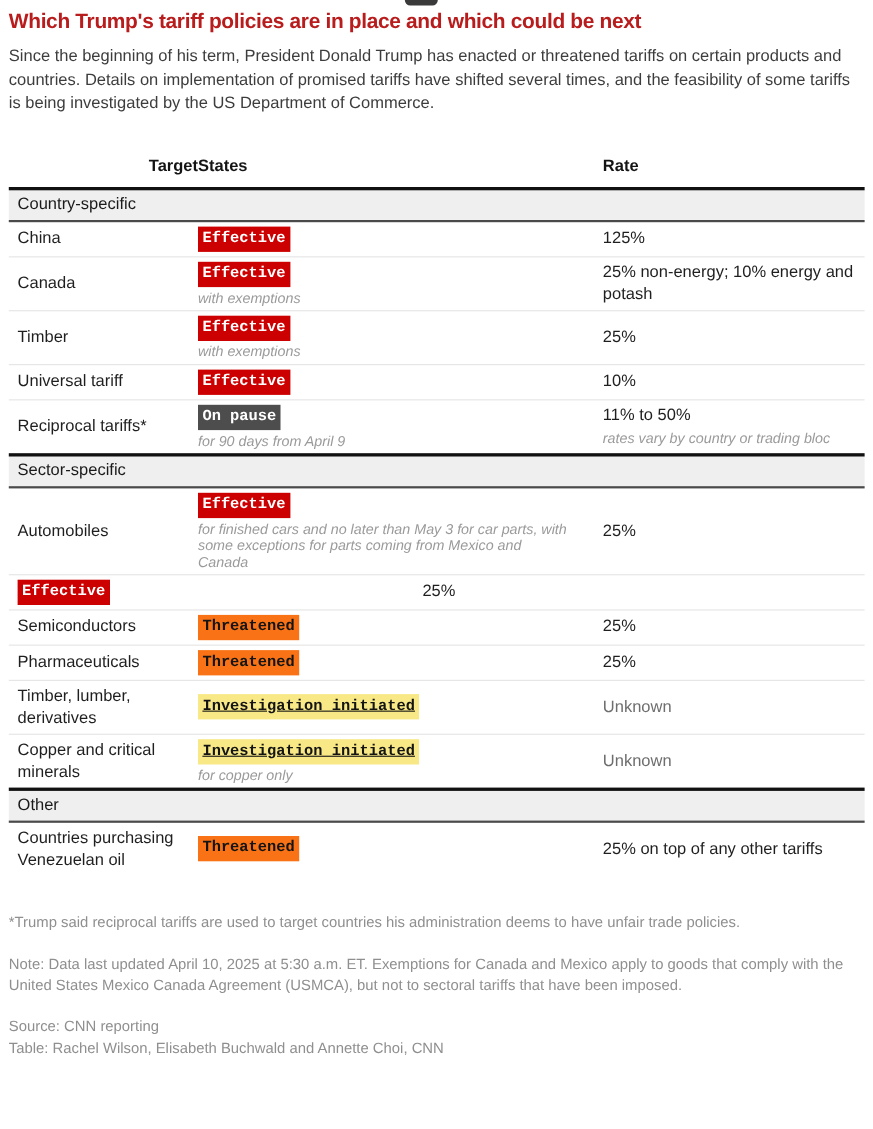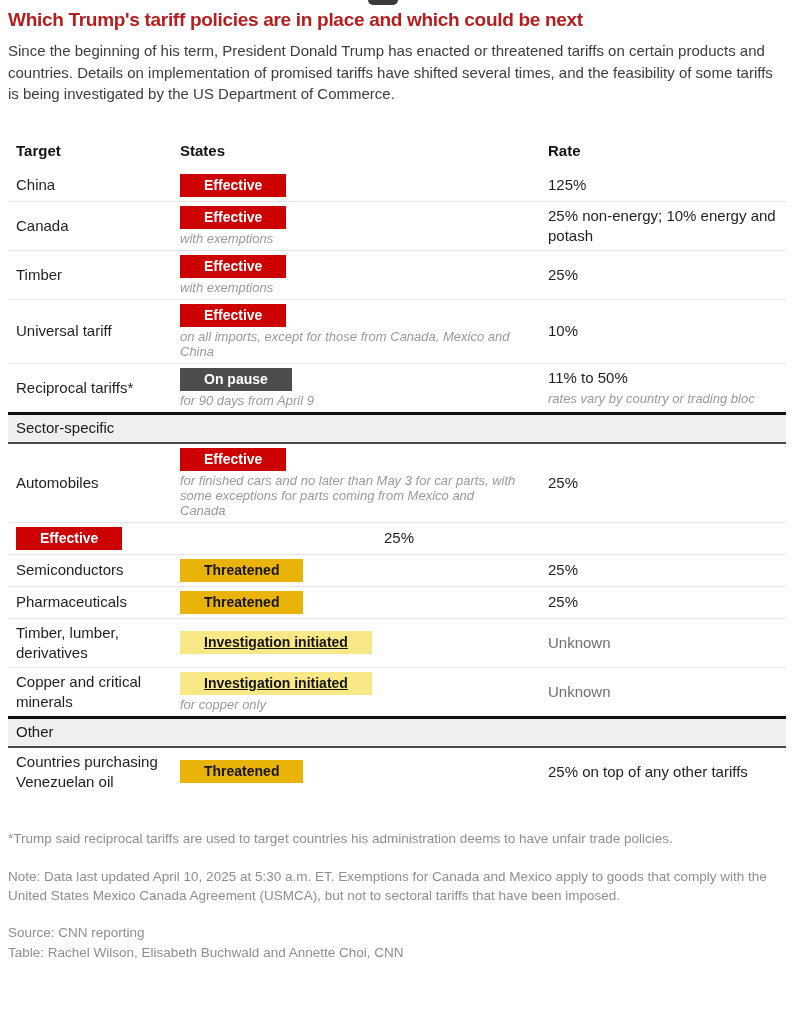--- a/index.html
+++ b/index.html
@@ -26,21 +26,21 @@
   }
   .description {
     font-size:15px; line-height:21.5px; color:#3d3d3d;
     margin-top:8px; max-width:778px;
   }
 
   .thead {
     display:flex; margin-top:36px; padding:0 0 10px 8px;
     font-size:15px; font-weight:bold; color:#141414; line-height:19px;
   }
-  .col-target { width:164px; flex:none; box-sizing:border-box; }
+  .col-target { width:164px; flex:none; box-sizing:border-box;text-align:right; }
   .col-status { width:368px; flex:none; box-sizing:border-box; }
   .col-rate   { flex:1; }
 
   .section-band {
     background:#efefef;
     border-top:3px solid #111111;
     border-bottom:2px solid #4a4a4a;
     padding:3px 0 4px 8px;
     font-size:15px; color:#1a1a1a; line-height:20px;
   }
@@ -61,26 +61,27 @@
     display:flex; flex-direction:column; align-items:flex-start; justify-content:center;
   }
   .cell-rate {
     flex:1; font-size:15px; line-height:20px; color:#1f1f1f; padding-right:8px;
   }
   .rate-muted .rate-value { color:#6e6e6e; }
 
   .badge {
     display:inline-block;
     font-size:14px; font-weight:bold; line-height:15px;
-    padding:4px 24px;
+    padding:4px 4px;
     white-space:nowrap;
+    font-family:Liberation Mono, monospace;
   }
   .badge-effective     { background:#cc0000; color:#ffffff; }
   .badge-pause         { background:#4d4d4d; color:#ffffff; }
-  .badge-threatened    { background:#eab308; color:#141414; }
+  .badge-threatened    { background:#f97316; color:#141414; }
   .badge-investigation { background:#f8e986; color:#141414; text-decoration:underline; }
 
   .status-detail {
     font-size:13px; font-style:italic; color:#9a9a9a;
     line-height:15px; margin-top:2px;
   }
   .rate-detail {
     font-size:13px; font-style:italic; color:#9a9a9a;
     line-height:17px; margin-top:2px;
   }
@@ -99,20 +100,23 @@
 
   <h1 class="title">Which Trump's tariff policies are in place and which could be next</h1>
   <div class="description">Since the beginning of his term, President Donald Trump has enacted or threatened tariffs on certain products and countries. Details on implementation of promised tariffs have shifted several times, and the feasibility of some tariffs is being investigated by the US Department of Commerce.</div>
 
   <div class="thead">
     <div class="col-target">Target</div>
     <div class="col-status">States</div>
     <div class="col-rate">Rate</div>
   </div>
 
+  <div class="section-band">
+    <span>Country-specific</span>
+  </div>
 
   <div class="trow">
     <div class="cell-target">China</div>
     <div class="cell-status">
       <span class="badge badge-effective">Effective</span>
     </div>
     <div class="cell-rate">
       <div class="rate-value">125%</div>
     </div>
   </div>
@@ -136,21 +140,20 @@
     </div>
     <div class="cell-rate">
       <div class="rate-value">25%</div>
     </div>
   </div>
 
   <div class="trow">
     <div class="cell-target">Universal tariff</div>
     <div class="cell-status">
       <span class="badge badge-effective">Effective</span>
-      <div class="status-detail">on all imports, except for those from Canada, Mexico and China</div>
     </div>
     <div class="cell-rate">
       <div class="rate-value">10%</div>
     </div>
   </div>
 
   <div class="trow no-border">
     <div class="cell-target">Reciprocal tariffs*</div>
     <div class="cell-status">
       <span class="badge badge-pause">On pause</span>

